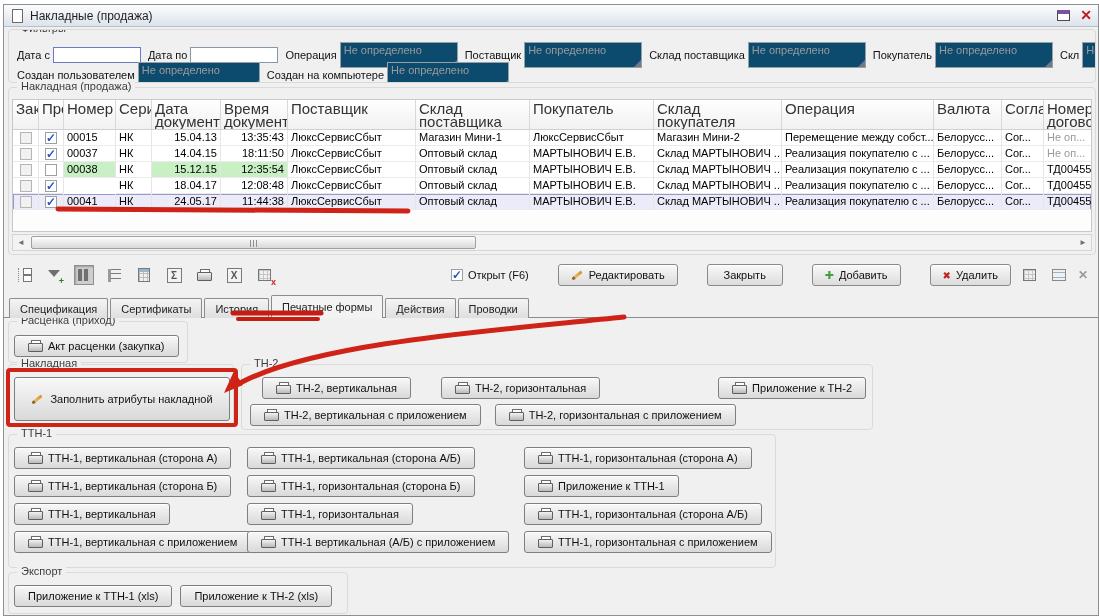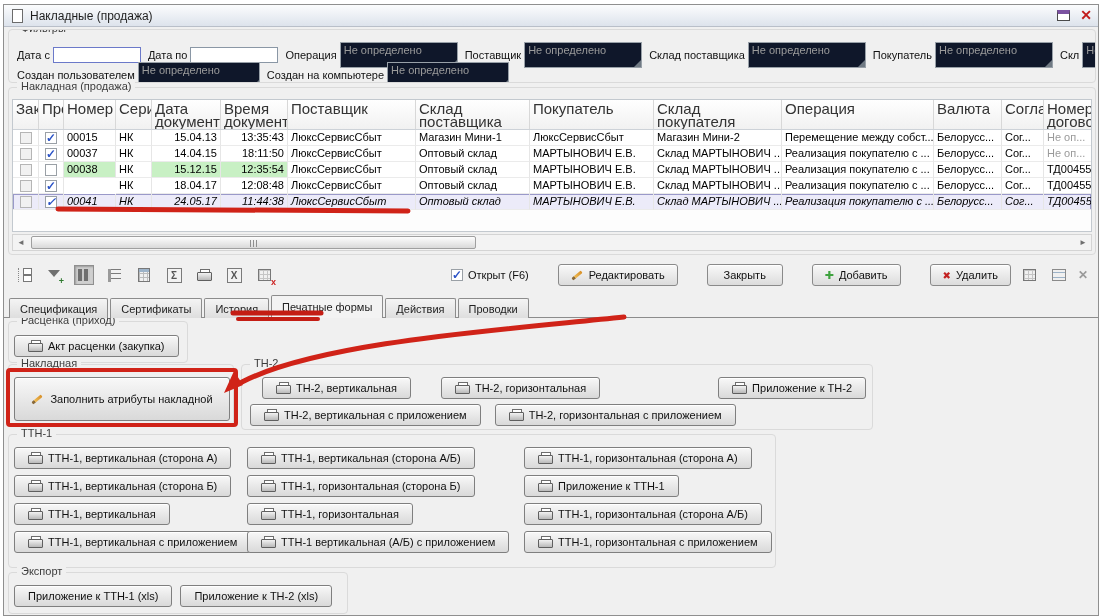--- a/index.html
+++ b/index.html
@@ -25,21 +25,21 @@
 
   
   .filters { left:4px; top:24px; width:1088px; height:54px; overflow:hidden; }
   .filter-row { position:absolute; left:8px; right:-80px; display:flex; align-items:center; column-gap:7px; white-space:nowrap; }
   .filter-row.r1 { top:12px; }
   .filter-row.r2 { top:32px; }
   .filter-item { display:flex; align-items:center; column-gap:3px; }
   .filter-label { font-size:11px; color:#111; }
   .date-input { width:88px; height:16px; background:#fff; border:1px solid #8a97a5; }
   .date-input.focused { border:1px solid #6b79c9; box-shadow:inset 0 0 0 1px #c6ccе8, inset 0 0 0 1px #c9cfe9; }
-  .combo-field { position:relative; width:118px; height:26px; background:#0f172a; border:1px solid #98a0a8; overflow:hidden; }
+  .combo-field { position:relative; width:118px; height:26px; background:#0c4a6e; border:1px solid #98a0a8; overflow:hidden; }
   .filter-row.r2 .combo-field { width:122px; }
   .combo-field::after { content:""; position:absolute; right:0; bottom:0; border-style:solid;
                         border-width:0 0 7px 7px; border-color:transparent transparent #707a84 transparent; }
   .combo-value { position:absolute; left:3px; top:1px; font-size:11px; color:#9b9b9b; }
 
   
   .gridbox { left:4px; top:82px; width:1088px; height:168px; }
   .table-wrap { position:absolute; left:3px; top:11px; right:3px; height:133px;
                 background:#fdfdfd; border:1px solid #c3c9cf; overflow:hidden; }
   .grid-header { display:flex; height:30px; background:linear-gradient(180deg,#ffffff,#f1f1f1);
@@ -48,21 +48,21 @@
            border-right:1px solid #d8d8d8; overflow:hidden; }
   .grow { display:flex; height:16px; background:#fff; }
   .gcell { flex:none; font-size:11px; line-height:15px; color:#000; padding:0 3px;
            border-right:1px solid #e6e6e6; border-bottom:1px solid #ebebeb;
            white-space:nowrap; overflow:hidden; }
   .gcell.num { text-align:right; }
   .gcell.cb { display:flex; align-items:center; justify-content:center; padding:0; }
   .gcell.green { background:#c8f0c4; }
   .gcell.muted { color:#9a9a9a; }
   .grow.selected { background:#ecebf9; box-shadow:inset 0 0 0 1px #9a99c9; }
-  .grow.selected .gcell { background:transparent;font-style:italic; }
+  .grow.selected .gcell { background:transparent; }
 
   .checkbox { width:12px; height:12px; background:#fff; border:1px solid #9aa0a6; position:relative; display:inline-block; }
   .checkbox.disabled { background:#f1f1f1; border-color:#b5b5b5; }
   .checkbox.checked::after { content:"✓"; position:absolute; left:0px; top:-2px;
                              font-size:12px; font-weight:bold; color:#2b53c7; }
 
   
   .hscroll { position:absolute; left:3px; right:3px; bottom:3px; height:17px;
              background:#f3f3f3; border:1px solid #d4d4d4; display:flex; align-items:center; }
   .sb-arrow { width:16px; height:15px; display:flex; align-items:center; justify-content:center;

